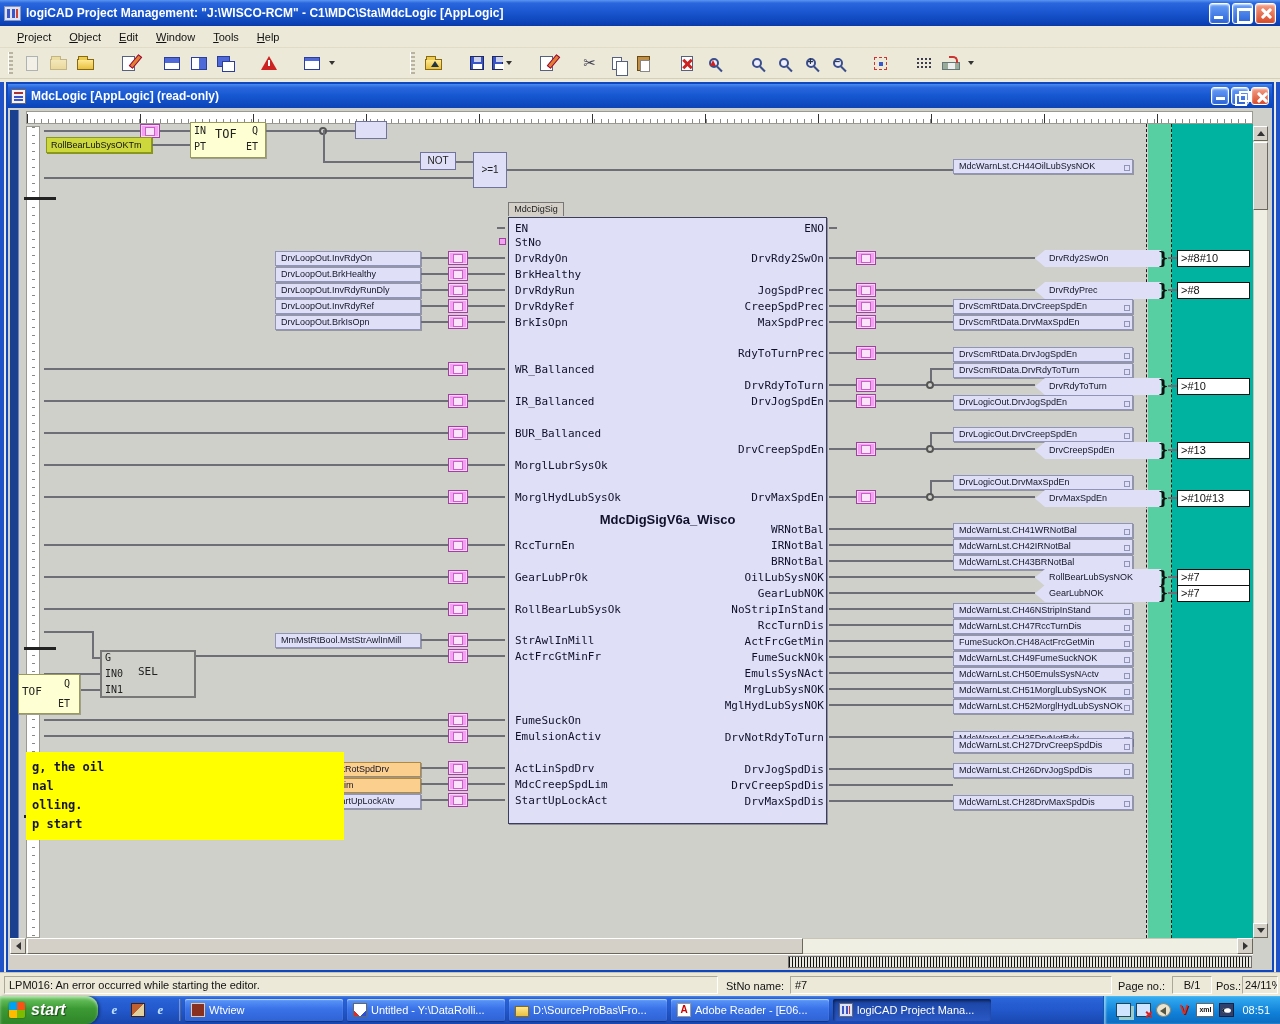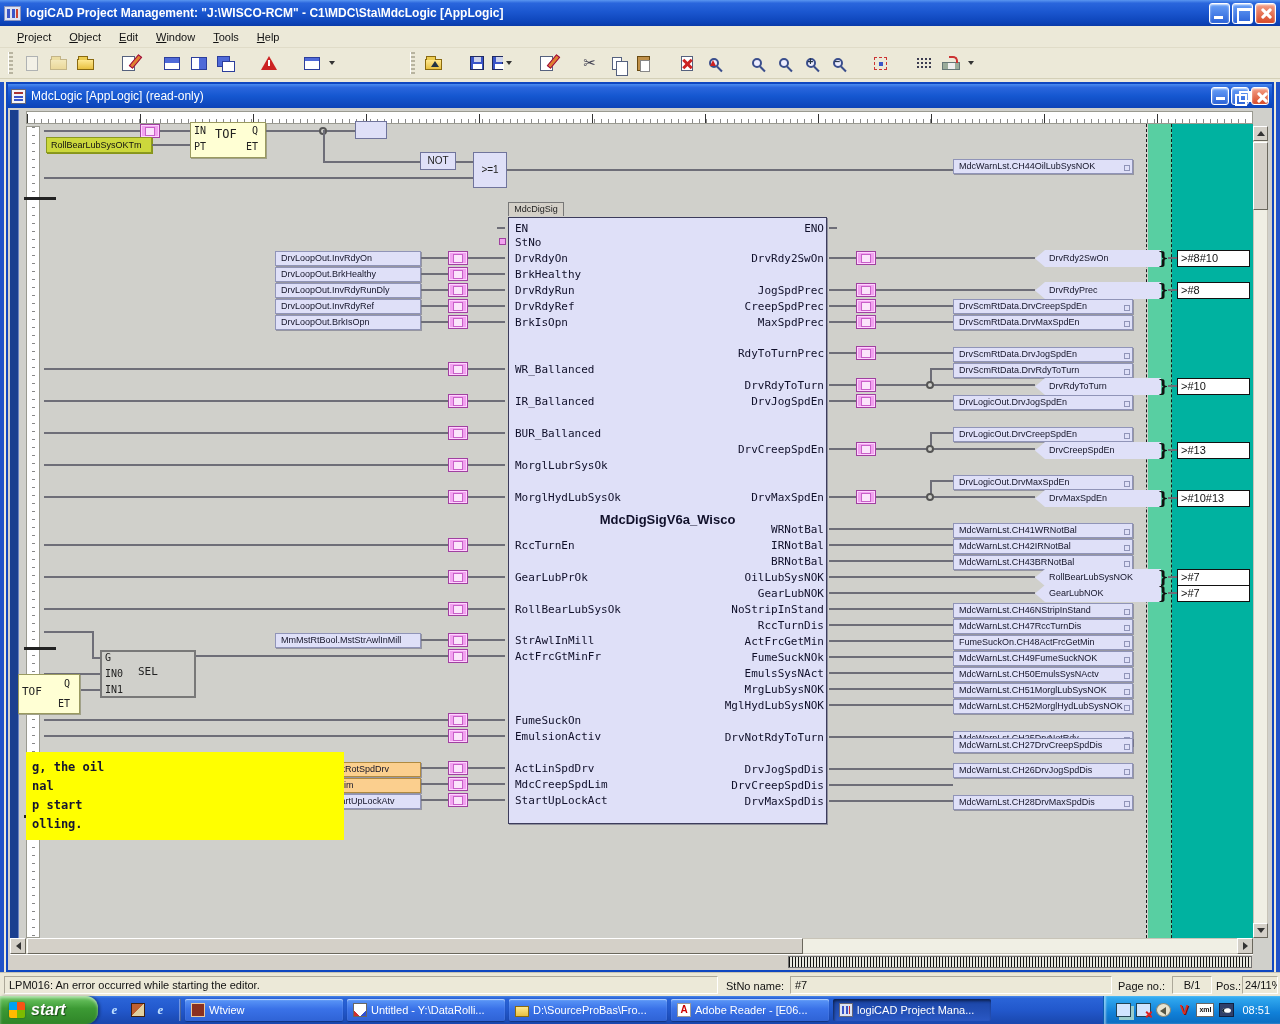--- a/index.html
+++ b/index.html
@@ -63,21 +63,21 @@
   .mag.mminus::before{content:"−";position:absolute;left:0px;top:-4px;font-size:10px;font-weight:bold;color:#234}
   .mag.mwarn::before{content:"";position:absolute;left:-1px;top:0;width:0;height:0;border-left:3px solid transparent;border-right:3px solid transparent;border-bottom:6px solid #cc2222}
   .ic-fit{width:13px;height:13px;border:1px dashed #cc3333;position:relative}
   .ic-fit::after{content:"";position:absolute;left:4px;top:4px;width:4px;height:4px;background:#3a55c8}
   .ic-grid{width:15px;height:13px;background-image:radial-gradient(#3c3c50 1px,transparent 1.2px);background-size:4px 4px}
   .ic-conn{width:18px;height:8px;border:1px solid #677;background:linear-gradient(90deg,#9aab9a 0 5px,#eee 5px 12px,#9aab9a 12px);position:relative;margin-top:6px}
   .ic-conn::before{content:"";position:absolute;top:-7px;right:1px;width:7px;height:5px;border-top:2px solid #c33;border-right:2px solid #c33;border-radius:0 5px 0 0}
   
   .inner-frame{position:absolute;left:6px;top:82px;width:1268px;height:890px;border:2px solid #0f47c0;background:#d0d0cb}
   .inner-title{position:absolute;left:8px;top:84px;width:1264px;height:24px;display:flex;align-items:center;gap:5px;padding:0 3px;
-    background:linear-gradient(180deg,#4a8cf0 0%,#2a66dd 15%,#1557d0 50%,#0c43b8 100%);color:#fff;font-weight:normal;font-size:12px}
+    background:linear-gradient(180deg,#4a8cf0 0%,#2a66dd 15%,#1557d0 50%,#0c43b8 100%);color:#fff;font-weight:bold;font-size:12px}
   .btn-sm{width:18px;height:18px}
   .doc-icon{width:15px;height:15px;background:#f4f4f8;border:1px solid #667;position:relative}
   .doc-icon::before{content:"";position:absolute;left:2px;top:2px;width:9px;height:2px;background:#a33}
   .doc-icon::after{content:"";position:absolute;left:2px;top:6px;width:9px;height:6px;background:linear-gradient(#3a55c8 0 2px,transparent 2px 3px,#3a55c8 3px 5px,transparent 5px)}
   
   .navy-strip{position:absolute;left:10px;top:110px;width:9px;height:828px;background:#1b3f8f;border-right:1px solid #6a82c0}
   .hruler{position:absolute;left:26px;top:111px;width:1227px;height:13px;background:#fff;border:1px solid #9a9a90;
     background-image:repeating-linear-gradient(to right,#333 0 1px,transparent 1px 113px),repeating-linear-gradient(to right,#888 0 1px,transparent 1px 7px);
     background-size:100% 9px,100% 4px;background-position:0 100%,0 100%;background-repeat:repeat-x}
   .vruler{position:absolute;left:26px;top:126px;width:14px;height:812px;background:#fff;border:1px solid #9a9a90;
@@ -459,22 +459,22 @@
   <div class="tpin" style="left:58px;top:698px">ET</div>
   <div class="selblock" style="left:100px;top:650px;width:96px;height:48px"></div>
   <div class="tpin" style="left:105px;top:652px">G</div>
   <div class="tpin" style="left:105px;top:668px">IN0</div>
   <div class="tpin" style="left:105px;top:684px">IN1</div>
   <div class="tpin" style="left:138px;top:666px;font-size:11px">SEL</div>
 
   <div class="note">
     <div>g, the oil</div>
     <div>nal</div>
+    <div>olling.</div>
     <div>p start</div>
-    <div>olling.</div>
   </div>
 
   <div class="w" style="left:829px;top:257px;width:27px"></div>
   <div class="w" style="left:829px;top:289px;width:27px"></div>
   <div class="w" style="left:829px;top:305px;width:27px"></div>
   <div class="w" style="left:829px;top:321px;width:27px"></div>
   <div class="w" style="left:829px;top:352px;width:27px"></div>
   <div class="w" style="left:829px;top:384px;width:27px"></div>
   <div class="w" style="left:829px;top:400px;width:27px"></div>
   <div class="w" style="left:829px;top:448px;width:27px"></div>

